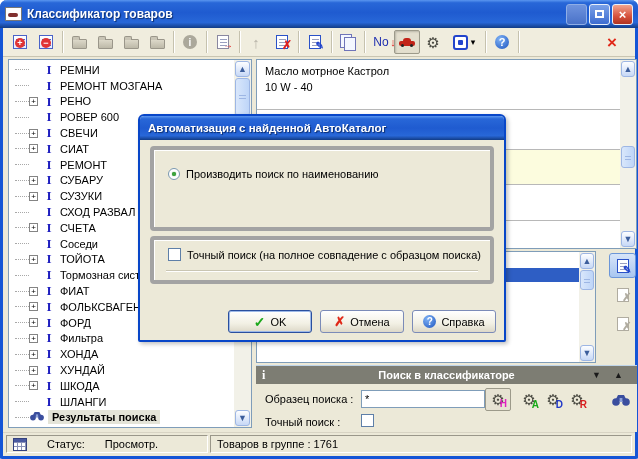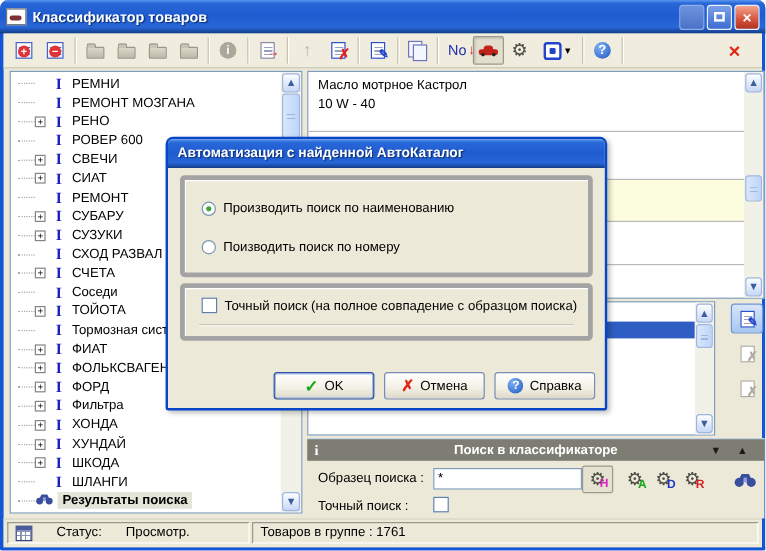--- a/index.html
+++ b/index.html
@@ -523,24 +523,20 @@
 
   <div id="dialog">
     <div id="dlg-title">
       <span>Автоматизация с найденной АвтоКаталог</span>
     </div>
     <div class="gbox" id="gb1">
       <div class="optrow" style="top:18px">
         <span class="xpradio sel"></span>
         <span>Производить поиск по наименованию</span>
       </div>
-      <div class="optrow" style="top:50px">
-        <span class="xpradio"></span>
-        <span>Поизводить поиск по номеру</span>
-      </div>
     </div>
     <div class="gbox" id="gb2">
       <div class="optrow" style="top:8px">
         <span class="xpcheck"></span>
         <span>Точный поиск (на полное совпадение с образцом поиска)</span>
       </div>
       <div class="gsep"></div>
     </div>
     <div class="dlg-buttons">
       <div class="xpbtn default">

